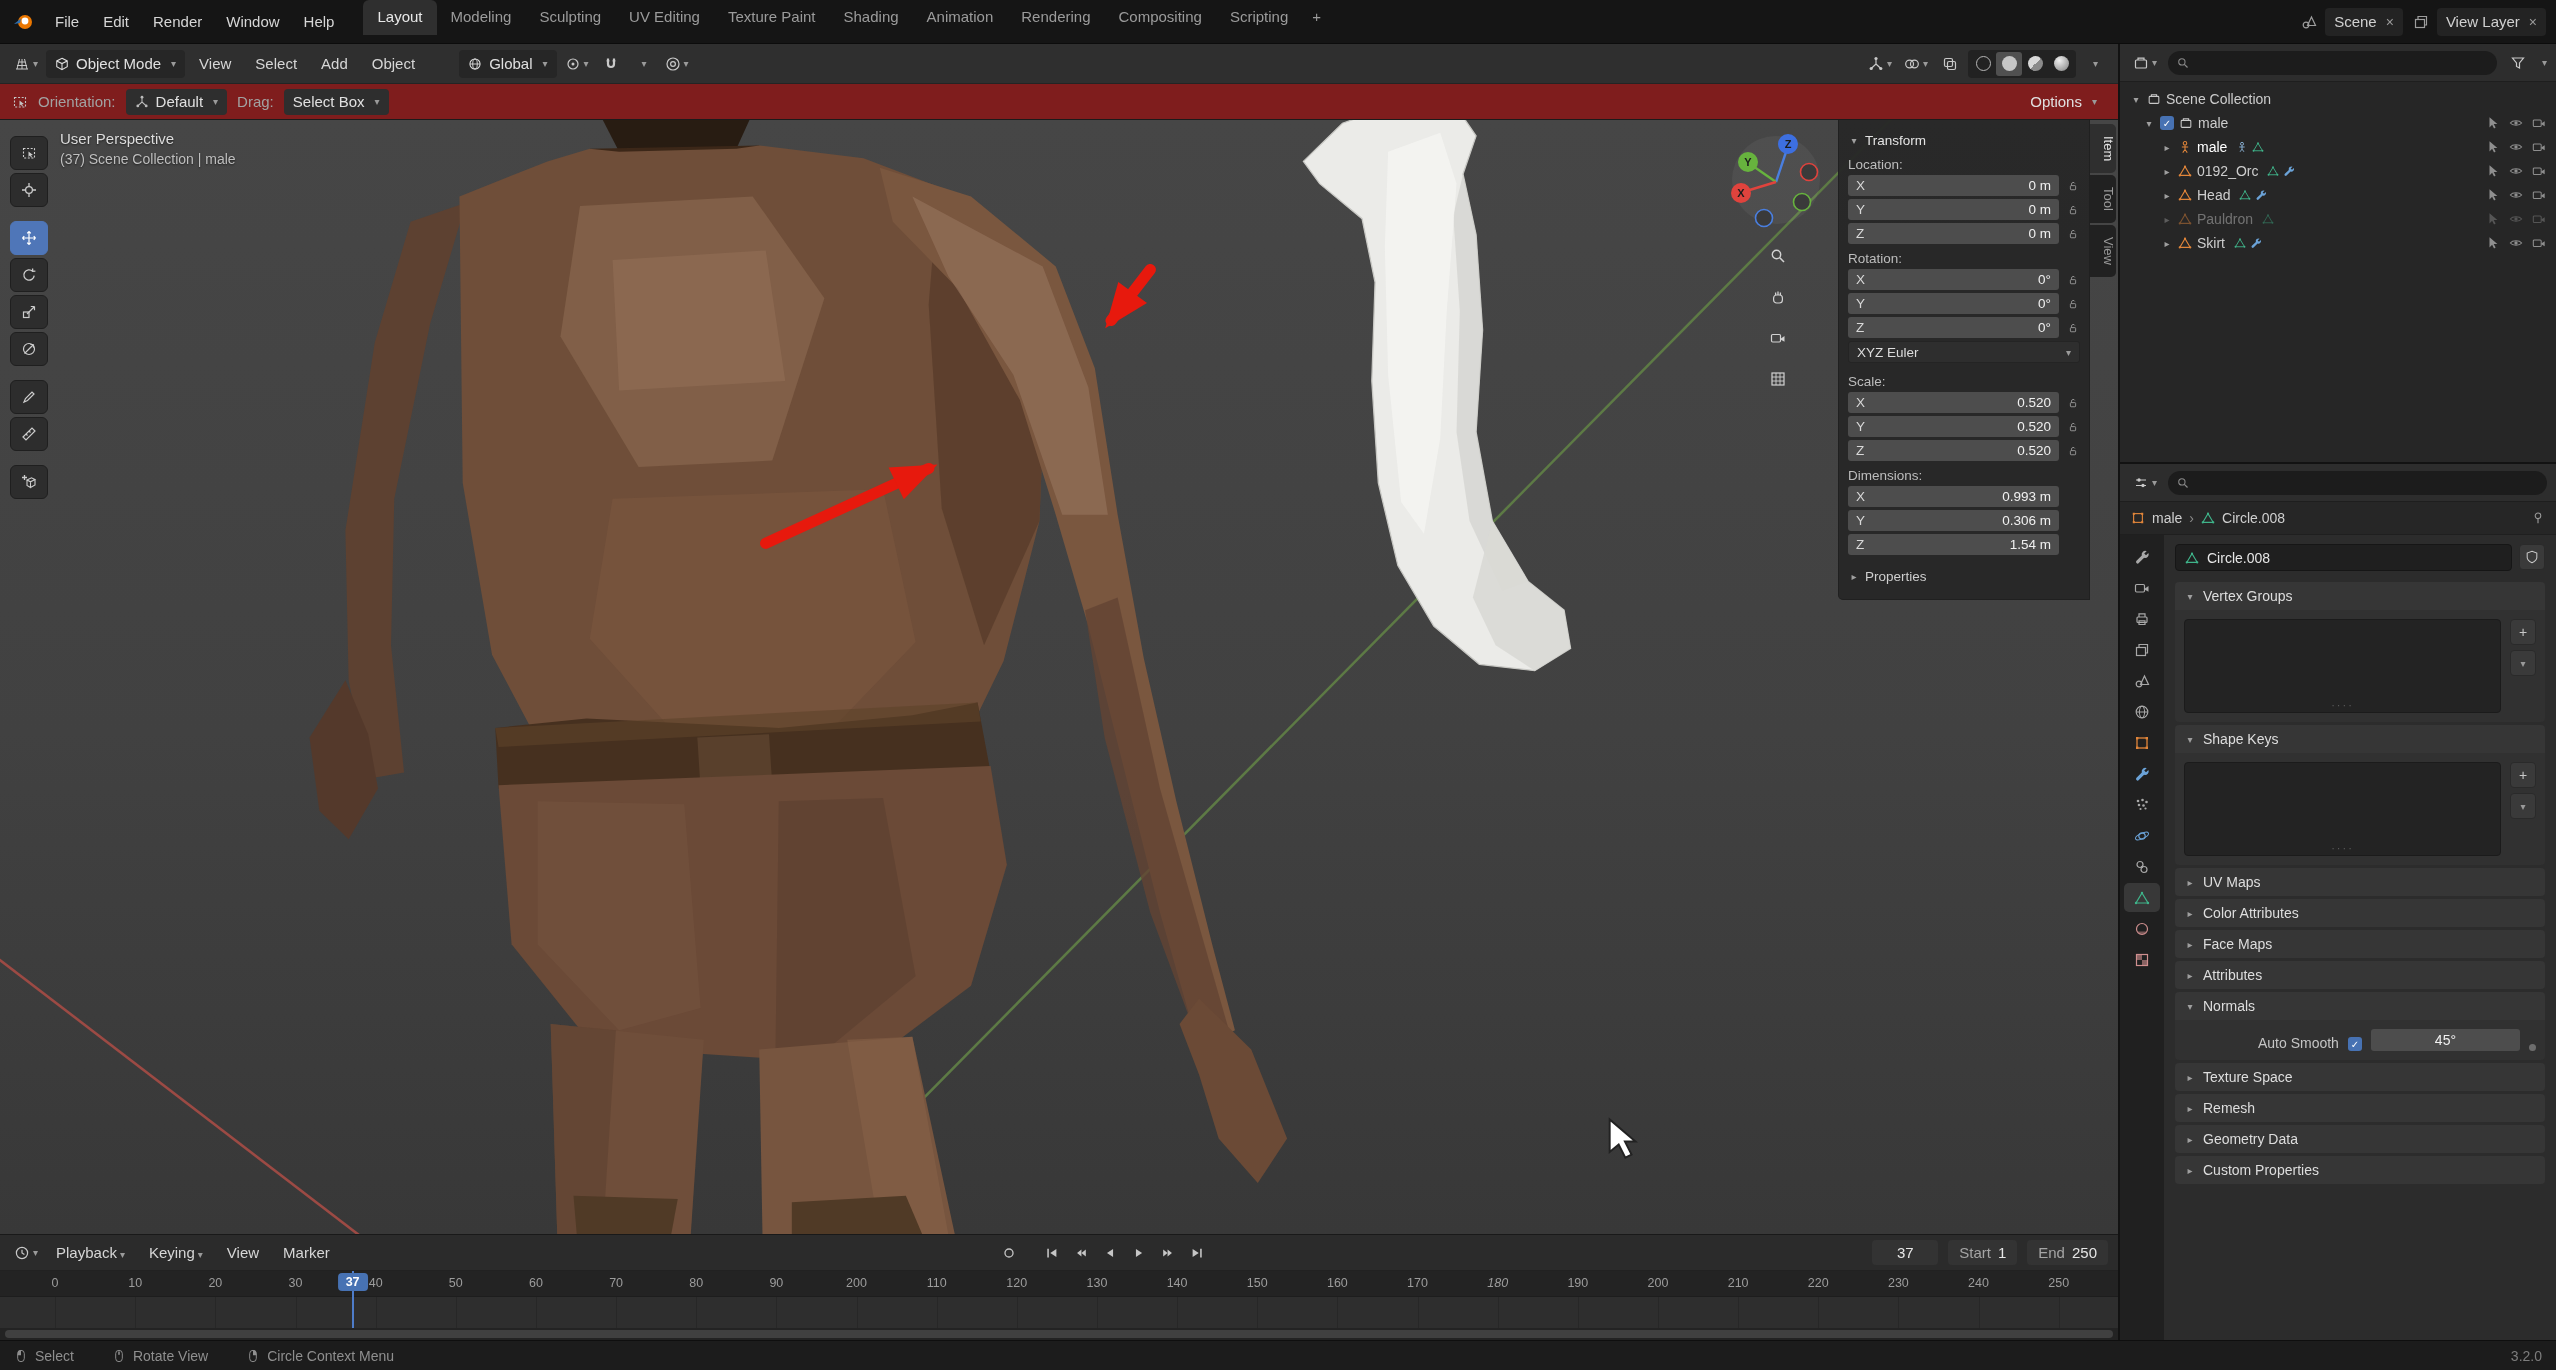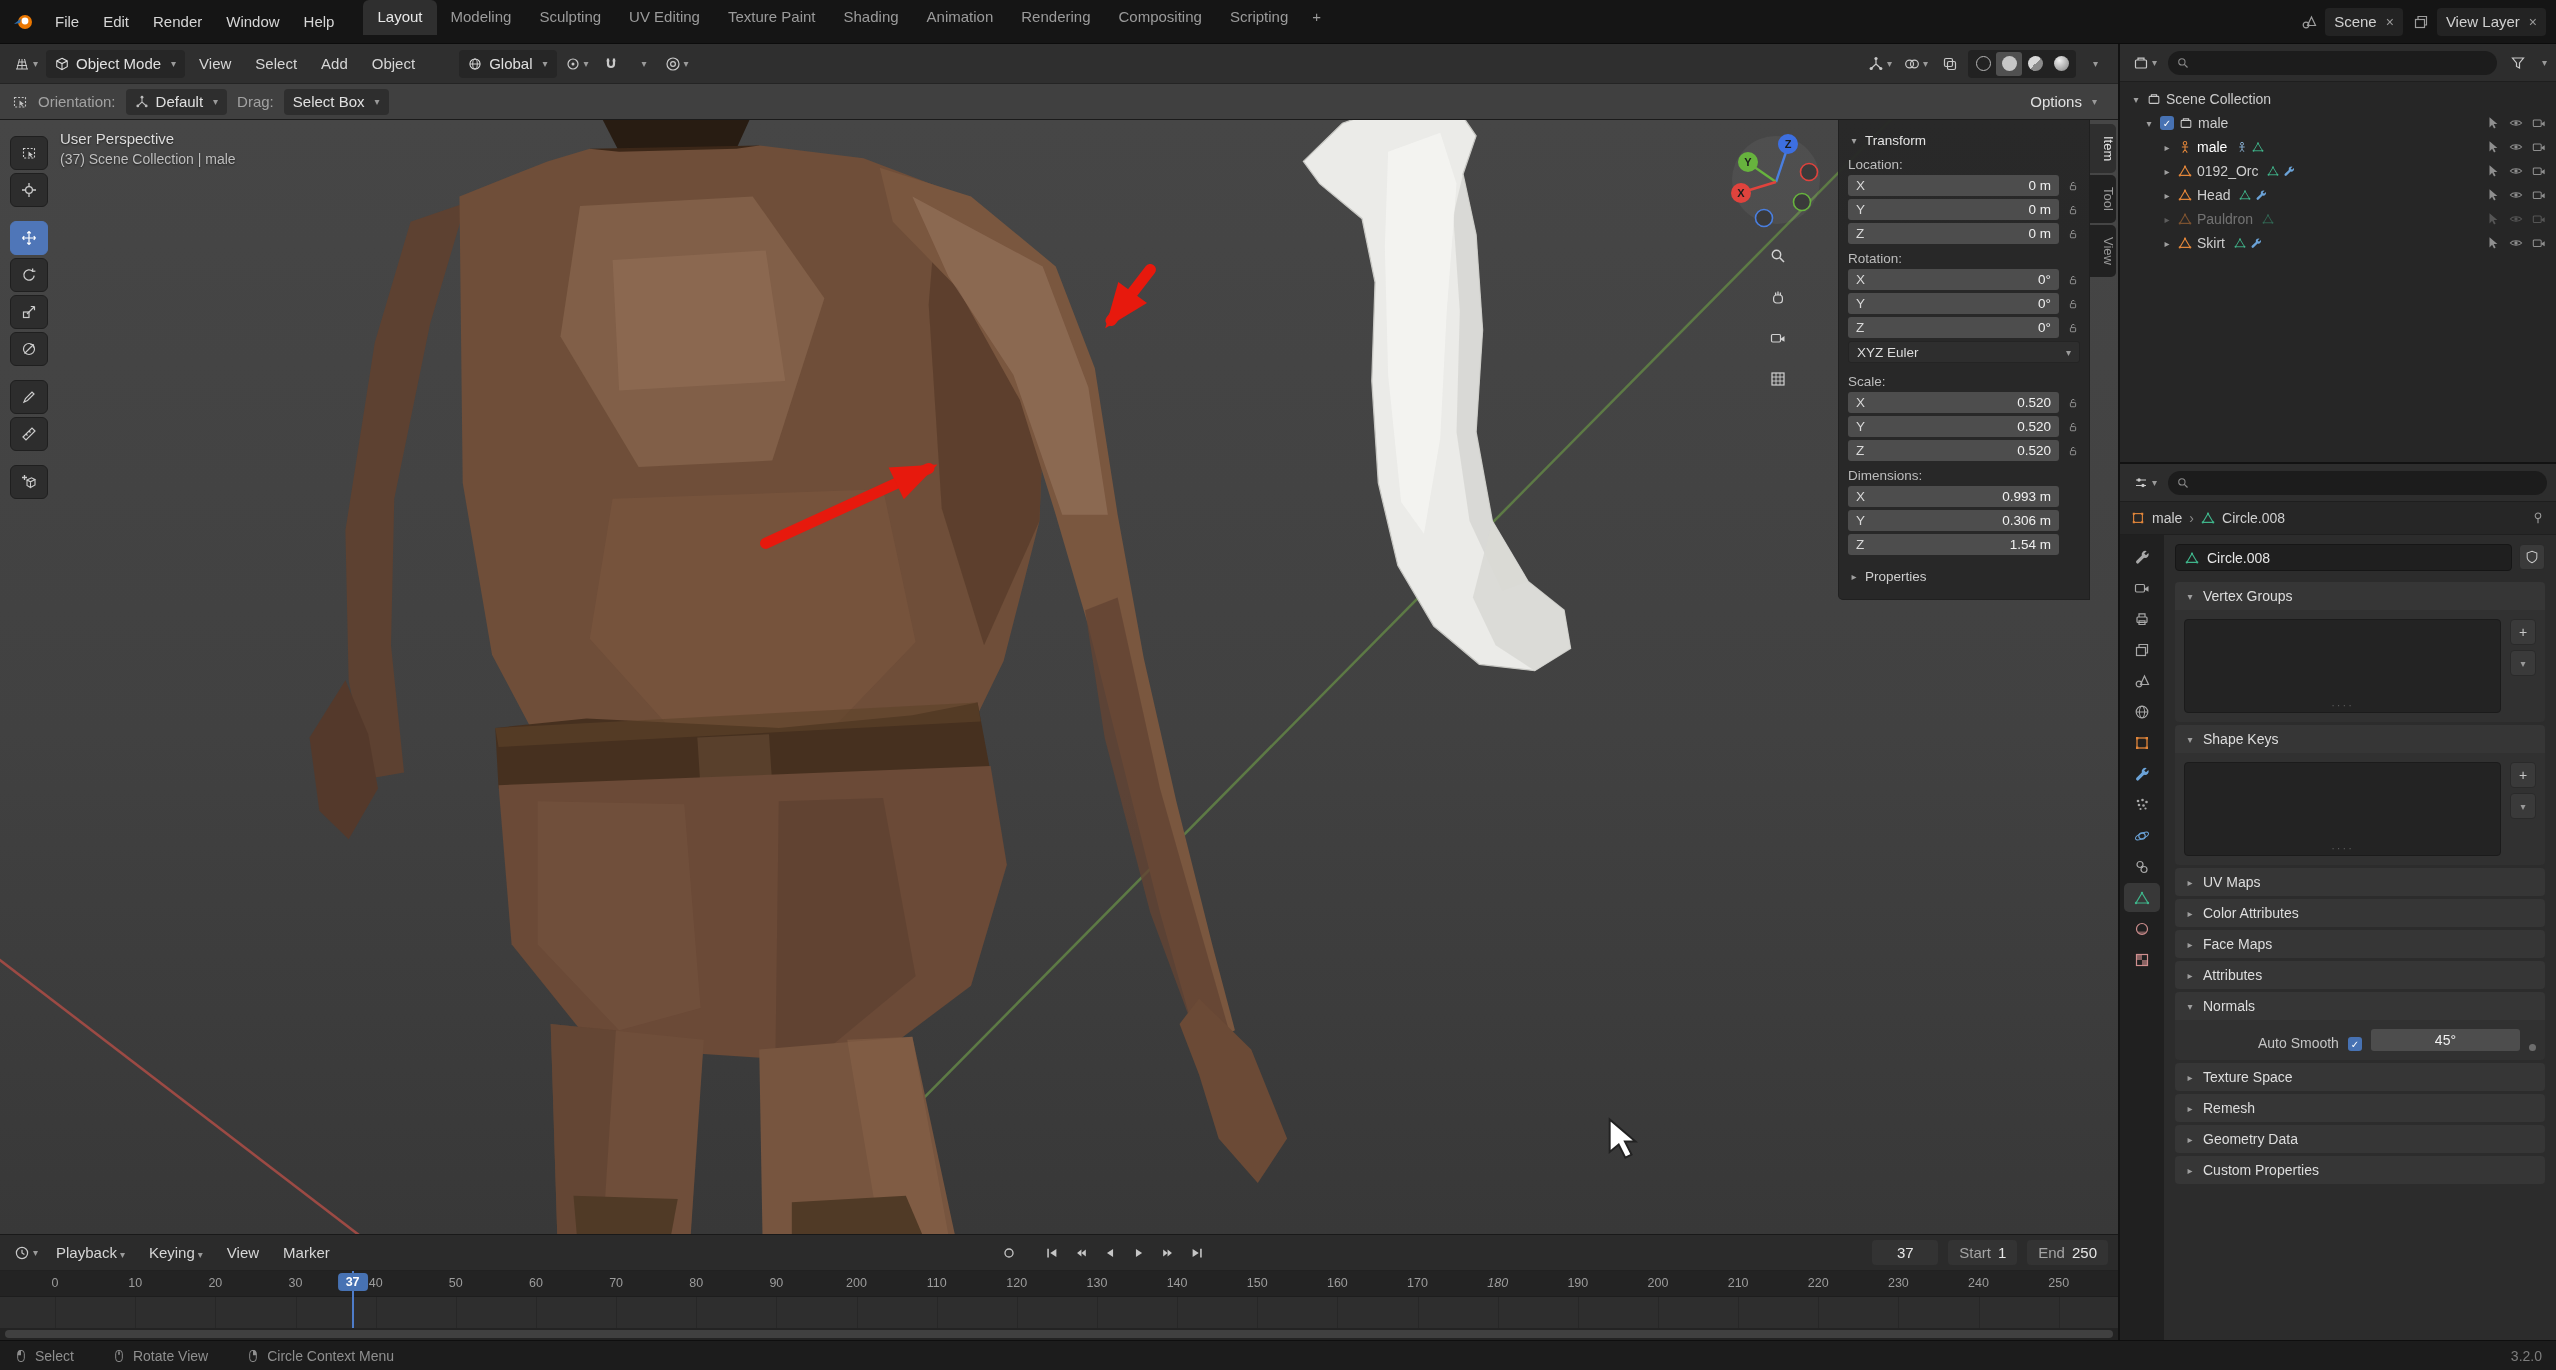--- a/index.html
+++ b/index.html
@@ -28,21 +28,21 @@
 
 .vp-header{height:40px;background:#2f2f2f;display:flex;align-items:center;gap:4px;padding:0 10px;border-bottom:1px solid #242424;flex:none}
 .pill{display:flex;align-items:center;gap:7px;background:#262626;border-radius:4px;height:28px;padding:0 9px;color:#e0e0e0}
 .hmenu{padding:0 10px;height:28px;line-height:28px;color:#d6d6d6;border-radius:4px}
 .ibtn{height:28px;min-width:28px;padding:0 4px;display:flex;align-items:center;justify-content:center;border-radius:4px;color:#c9c9c9}
 .sph{width:15px;height:15px;border-radius:50%}
 .sph-group{display:flex;align-items:center;background:#222;border-radius:4px;padding:2px}
 .sph-btn{width:26px;height:24px;display:flex;align-items:center;justify-content:center;border-radius:3px}
 .sph-btn.active{background:#505050}
 
-.tool-row{height:36px;background:#404040;display:flex;align-items:center;gap:10px;padding:0 12px;border-bottom:1px solid #1b1b1b;flex:none;color:#a2a2a2}
+.tool-row{height:36px;background:#7f1d1d;display:flex;align-items:center;gap:10px;padding:0 12px;border-bottom:1px solid #1b1b1b;flex:none;color:#a2a2a2}
 .tool-row .pill{height:26px;background:#2e2e2e}
 
 .viewport{flex:1;position:relative;min-height:0;background:linear-gradient(180deg,#464646 0%,#414141 55%,#383838 100%)}
 .scene-svg{position:absolute;inset:0;width:100%;height:100%}
 .vp-toolbar{position:absolute;left:10px;top:16px;display:flex;flex-direction:column;gap:3px;z-index:4}
 .tool-btn{width:38px;height:34px;background:rgba(43,43,43,.92);border:1px solid #1f1f1f;border-radius:6px;display:flex;align-items:center;justify-content:center;color:#cccccc}
 .tool-btn.active{background:#4f76b8;border-color:#4f76b8;color:#fff}
 .tool-gap{height:8px}
 .vp-text1{position:absolute;left:60px;top:10px;z-index:3;color:#dcdcdc;font-size:15px;text-shadow:0 1px 2px rgba(0,0,0,.55)}
 .vp-text2{position:absolute;left:60px;top:31px;z-index:3;color:#bfbfbf;font-size:14px;text-shadow:0 1px 2px rgba(0,0,0,.55)}

